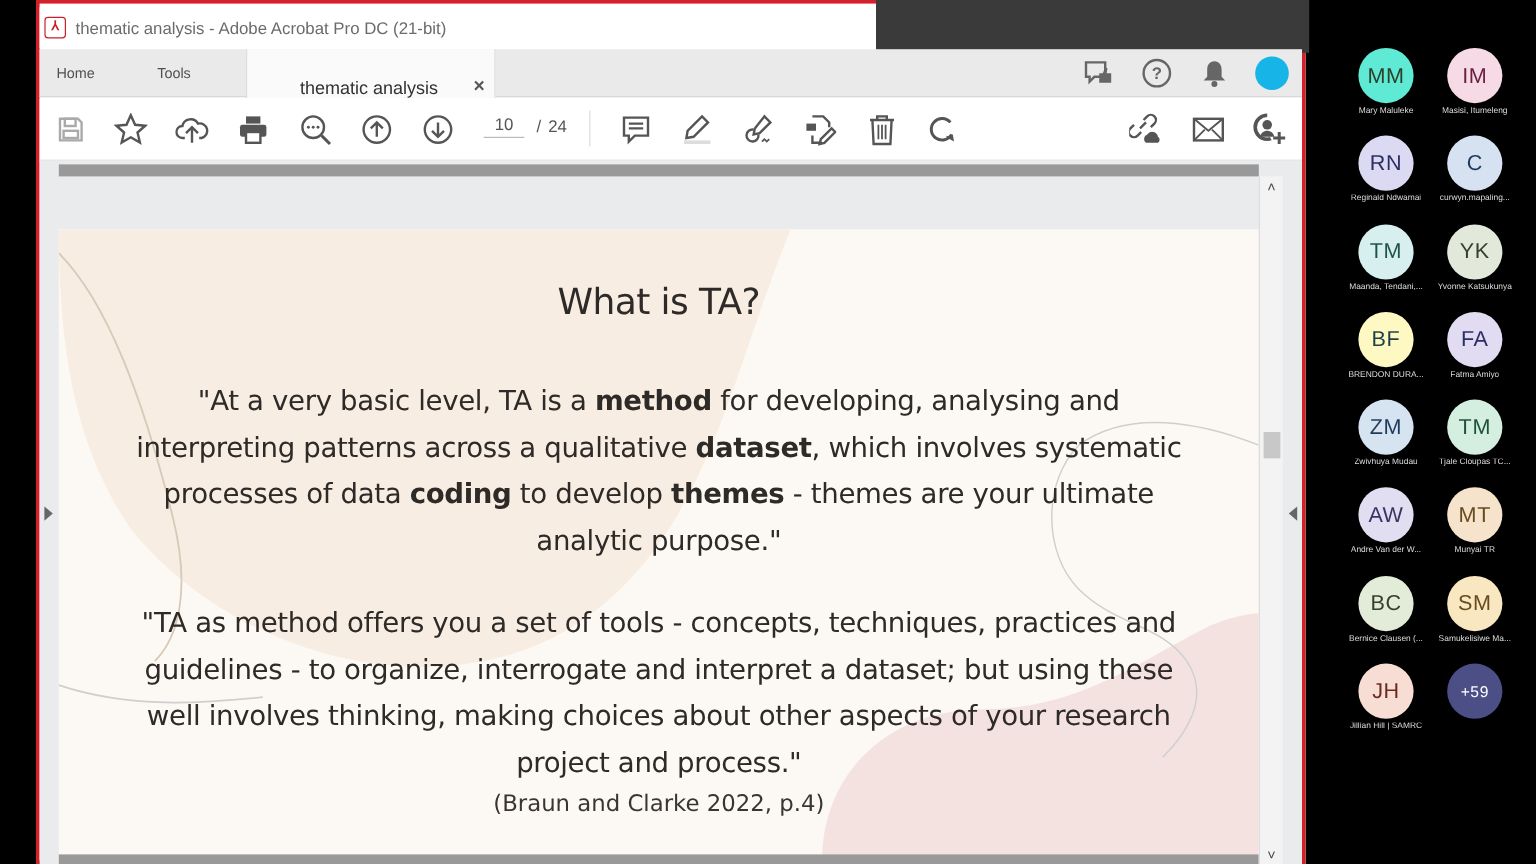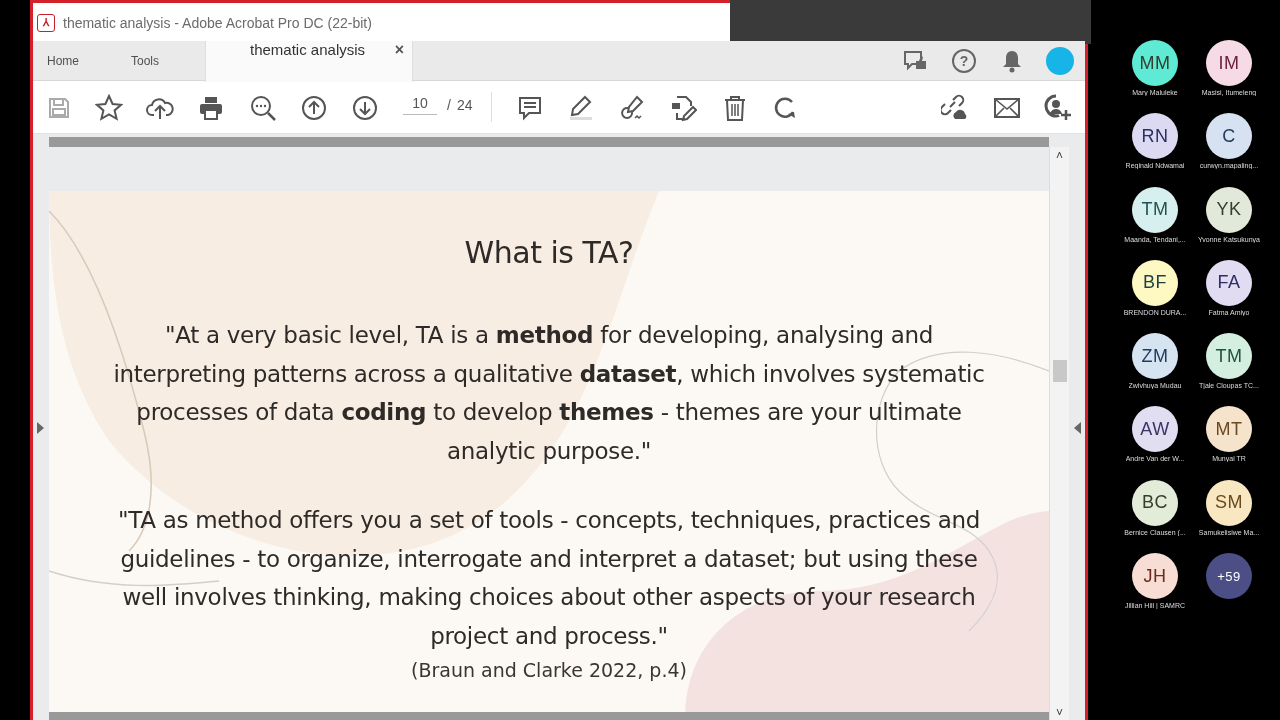--- a/index.html
+++ b/index.html
@@ -8,21 +8,21 @@
 
   
   #acrobat { position: absolute; left: 30px; top: 0; width: 1058px; height: 720px; background: #fff; border: 3px solid #d4202a; border-right-width: 3px; }
   .titlebar { position: absolute; left: 0; top: 3px; width: 700px; height: 34px; background: #fff; display: flex; align-items: center; padding-left: 4px; }
   .titlebar .app-icon { width: 18px; height: 18px; border: 1.5px solid #c8202a; border-radius: 3px; color: #c8202a; font-size: 11px; line-height: 15px; text-align: center; font-weight: bold; margin-right: 8px; }
   .titlebar .title { color: #6b6b6b; font-size: 14px; }
   .blackout { position: absolute; left: 697px; top: -3px; width: 361px; height: 44px; background: #3a3a3a; }
 
   .tabbar { position: absolute; left: 0; top: 38px; width: 1052px; height: 40px; background: #eaeaea; border-bottom: 1px solid #d8d8d8; }
   .tab-link { position: absolute; top: 0; height: 40px; line-height: 40px; font-size: 12px; color: #505050; }
-  .doc-tab { position: absolute; left: 172px; top: 0; width: 208px; height: 41px; background: #fafafa; border-left: 1px solid #ddd; border-right: 1px solid #ddd; display: flex; align-items: flex-start; justify-content: space-between; padding: 0 8px 0 44px; }
+  .doc-tab { position: absolute; left: 172px; top: 0; width: 208px; height: 41px; background: #fafafa; border-left: 1px solid #ddd; border-right: 1px solid #ddd; display: flex; align-items: flex-end; justify-content: space-between; padding: 0 8px 0 44px; }
   .doc-tab .lbl { font-size: 15px; color: #333; }
   .doc-tab .close { font-size: 16px; color: #555; font-weight: bold; }
   .tab-icons { position: absolute; right: 10px; top: 0; height: 40px; display: flex; align-items: center; gap: 18px; }
   .tab-icons .ico { width: 30px; height: 30px; display: flex; align-items: center; justify-content: center; }
   .avatar-blue { width: 28px; height: 28px; border-radius: 50%; background: #17b4e8; }
 
   .toolbar { position: absolute; left: 0; top: 79px; width: 1052px; height: 52px; background: #fff; border-bottom: 1px solid #e2e2e2; display: flex; align-items: center; }
   .tb-ico { position: absolute; top: 12px; width: 28px; height: 28px; display: flex; align-items: center; justify-content: center; }
   .page-nav { position: absolute; left: 370px; top: 13px; display: flex; align-items: center; font-size: 14px; color: #555; }
   .page-nav .cur { width: 34px; text-align: center; border-bottom: 1px solid #bbb; padding-bottom: 3px; }
@@ -60,21 +60,21 @@
 </style>
 </head>
 <body>
 
 <div id="stage">
 
   <div id="acrobat">
 
     <div class="titlebar">
       <div class="app-icon">⅄</div>
-      <span class="title">thematic analysis - Adobe Acrobat Pro DC (22-bit)</span>
+      <span class="title">thematic analysis - Adobe Acrobat Pro DC (21-bit)</span>
     </div>
     <div class="blackout"></div>
 
     <div class="tabbar">
       <span class="tab-link" style="left:14px">Home</span>
       <span class="tab-link" style="left:98px">Tools</span>
       <div class="doc-tab">
         <span class="lbl">thematic analysis</span>
         <span class="close">×</span>
       </div>

